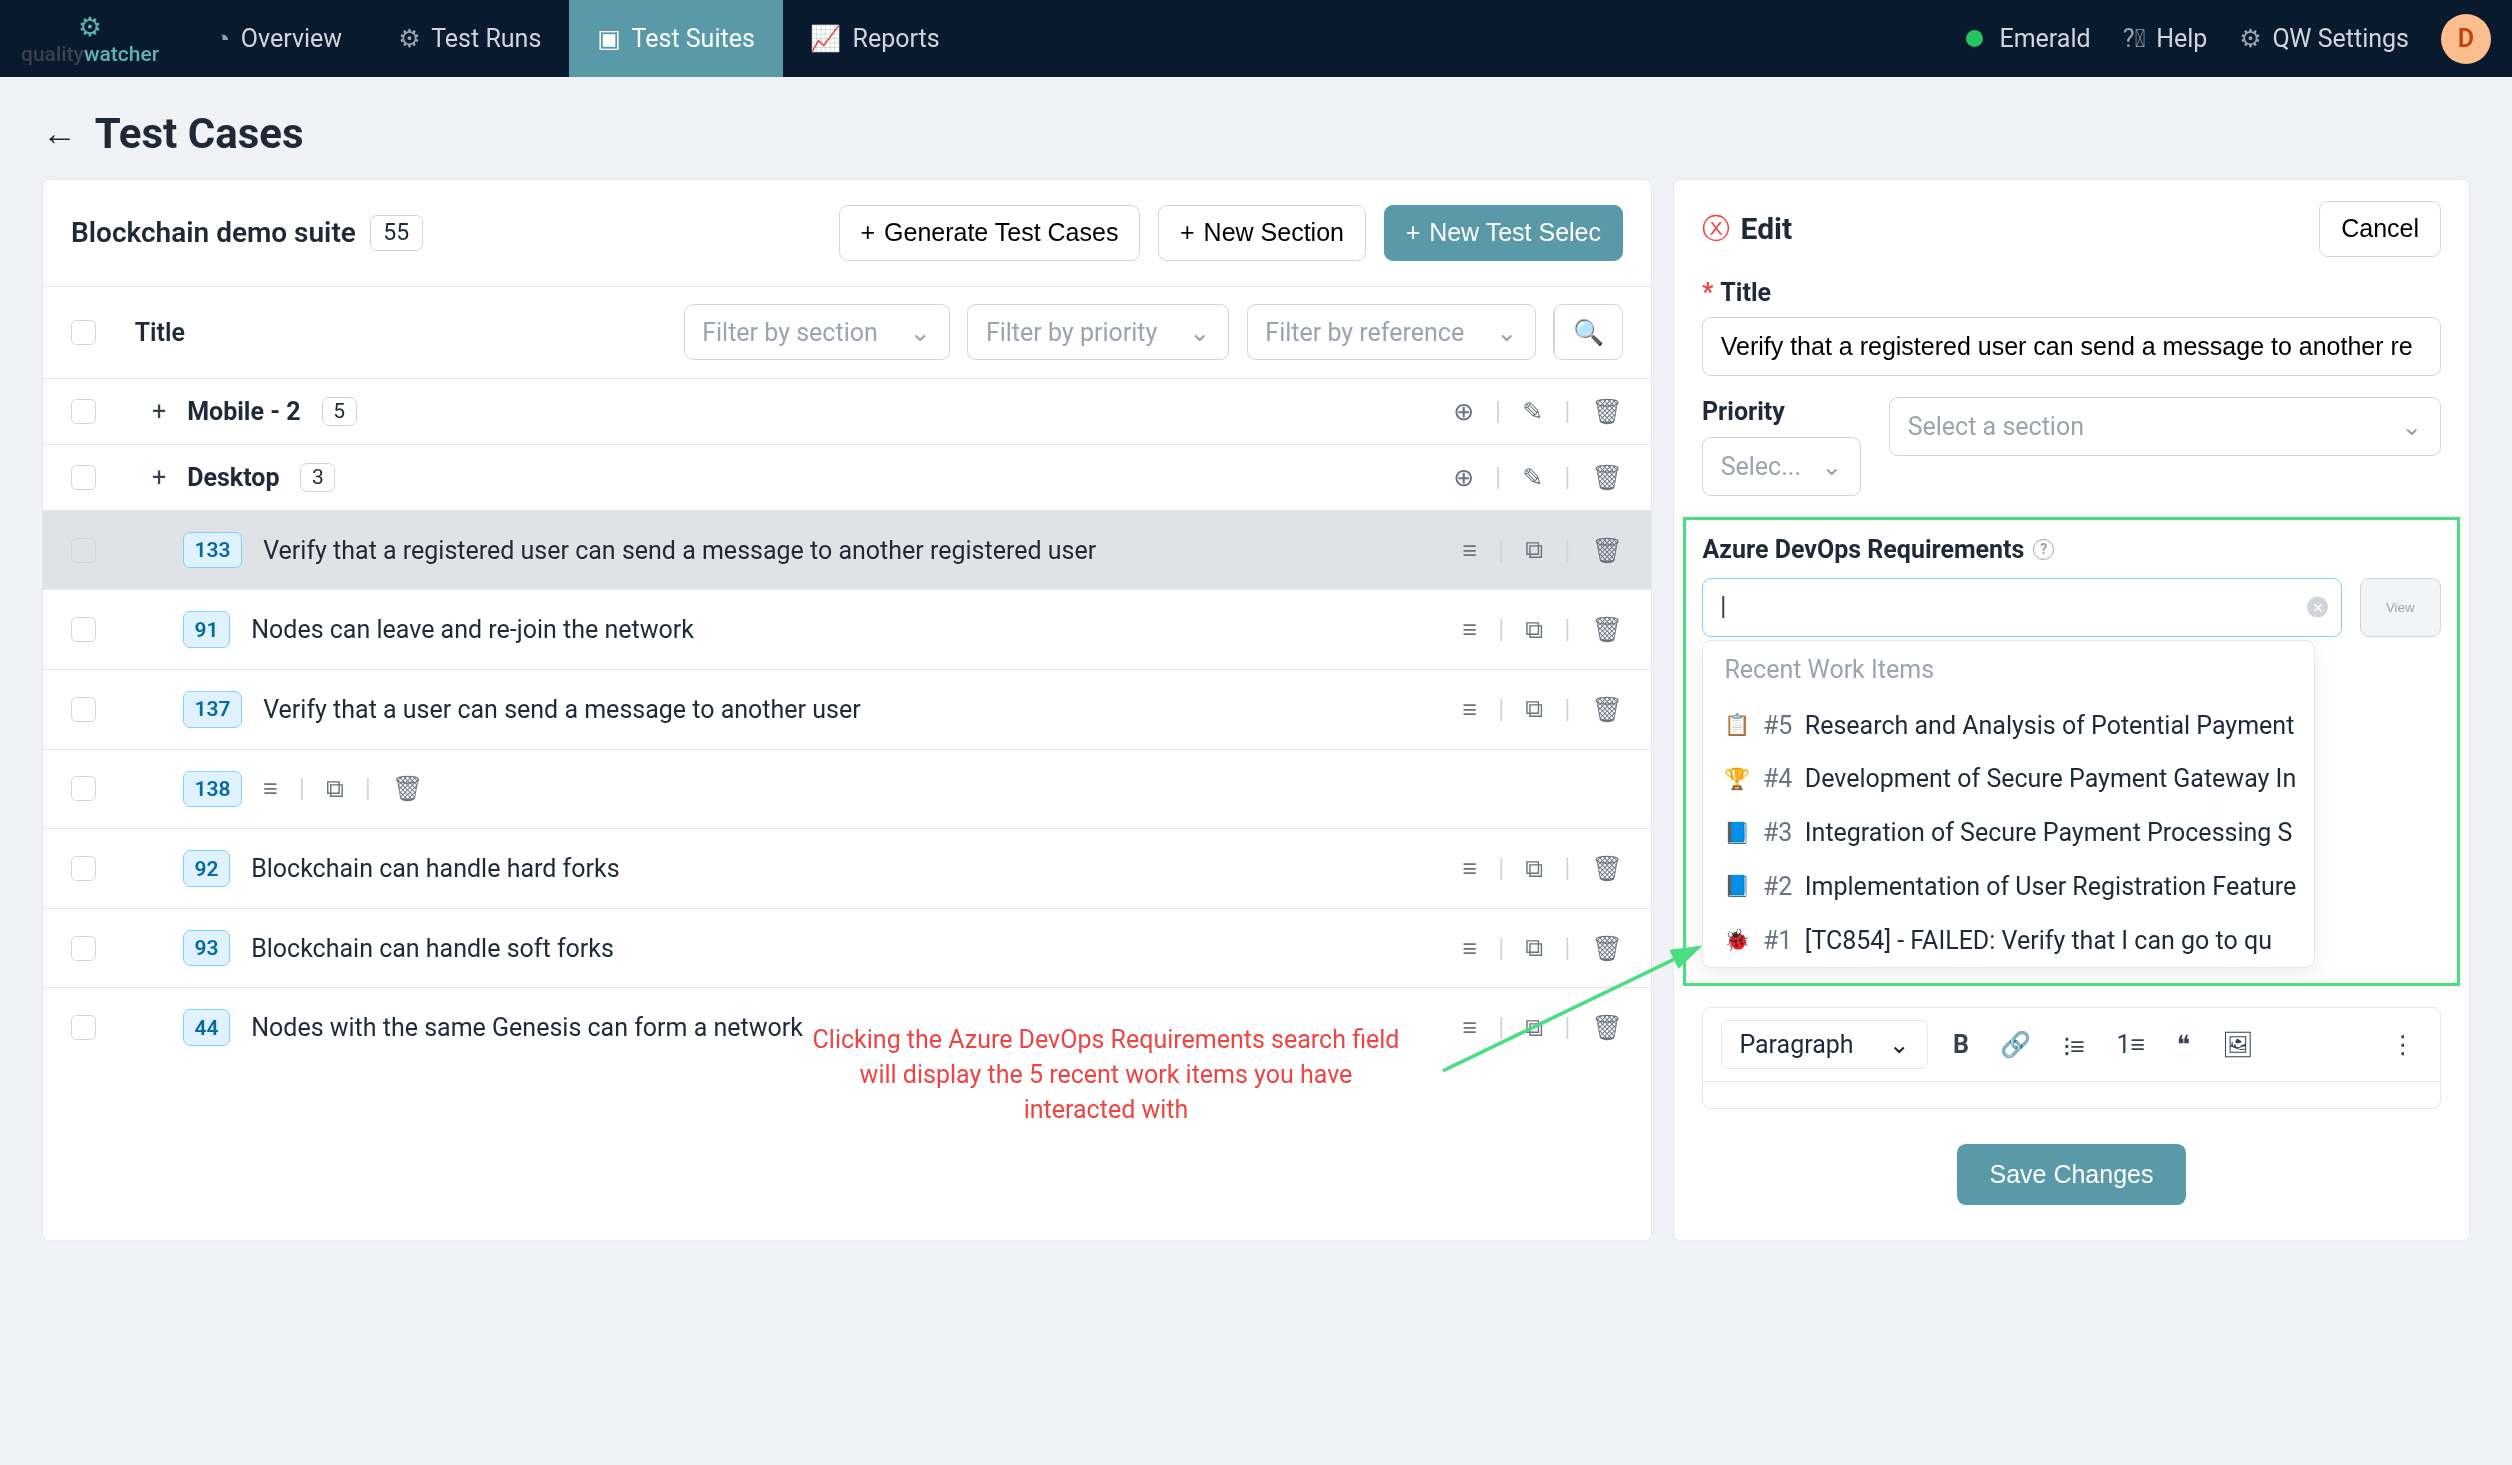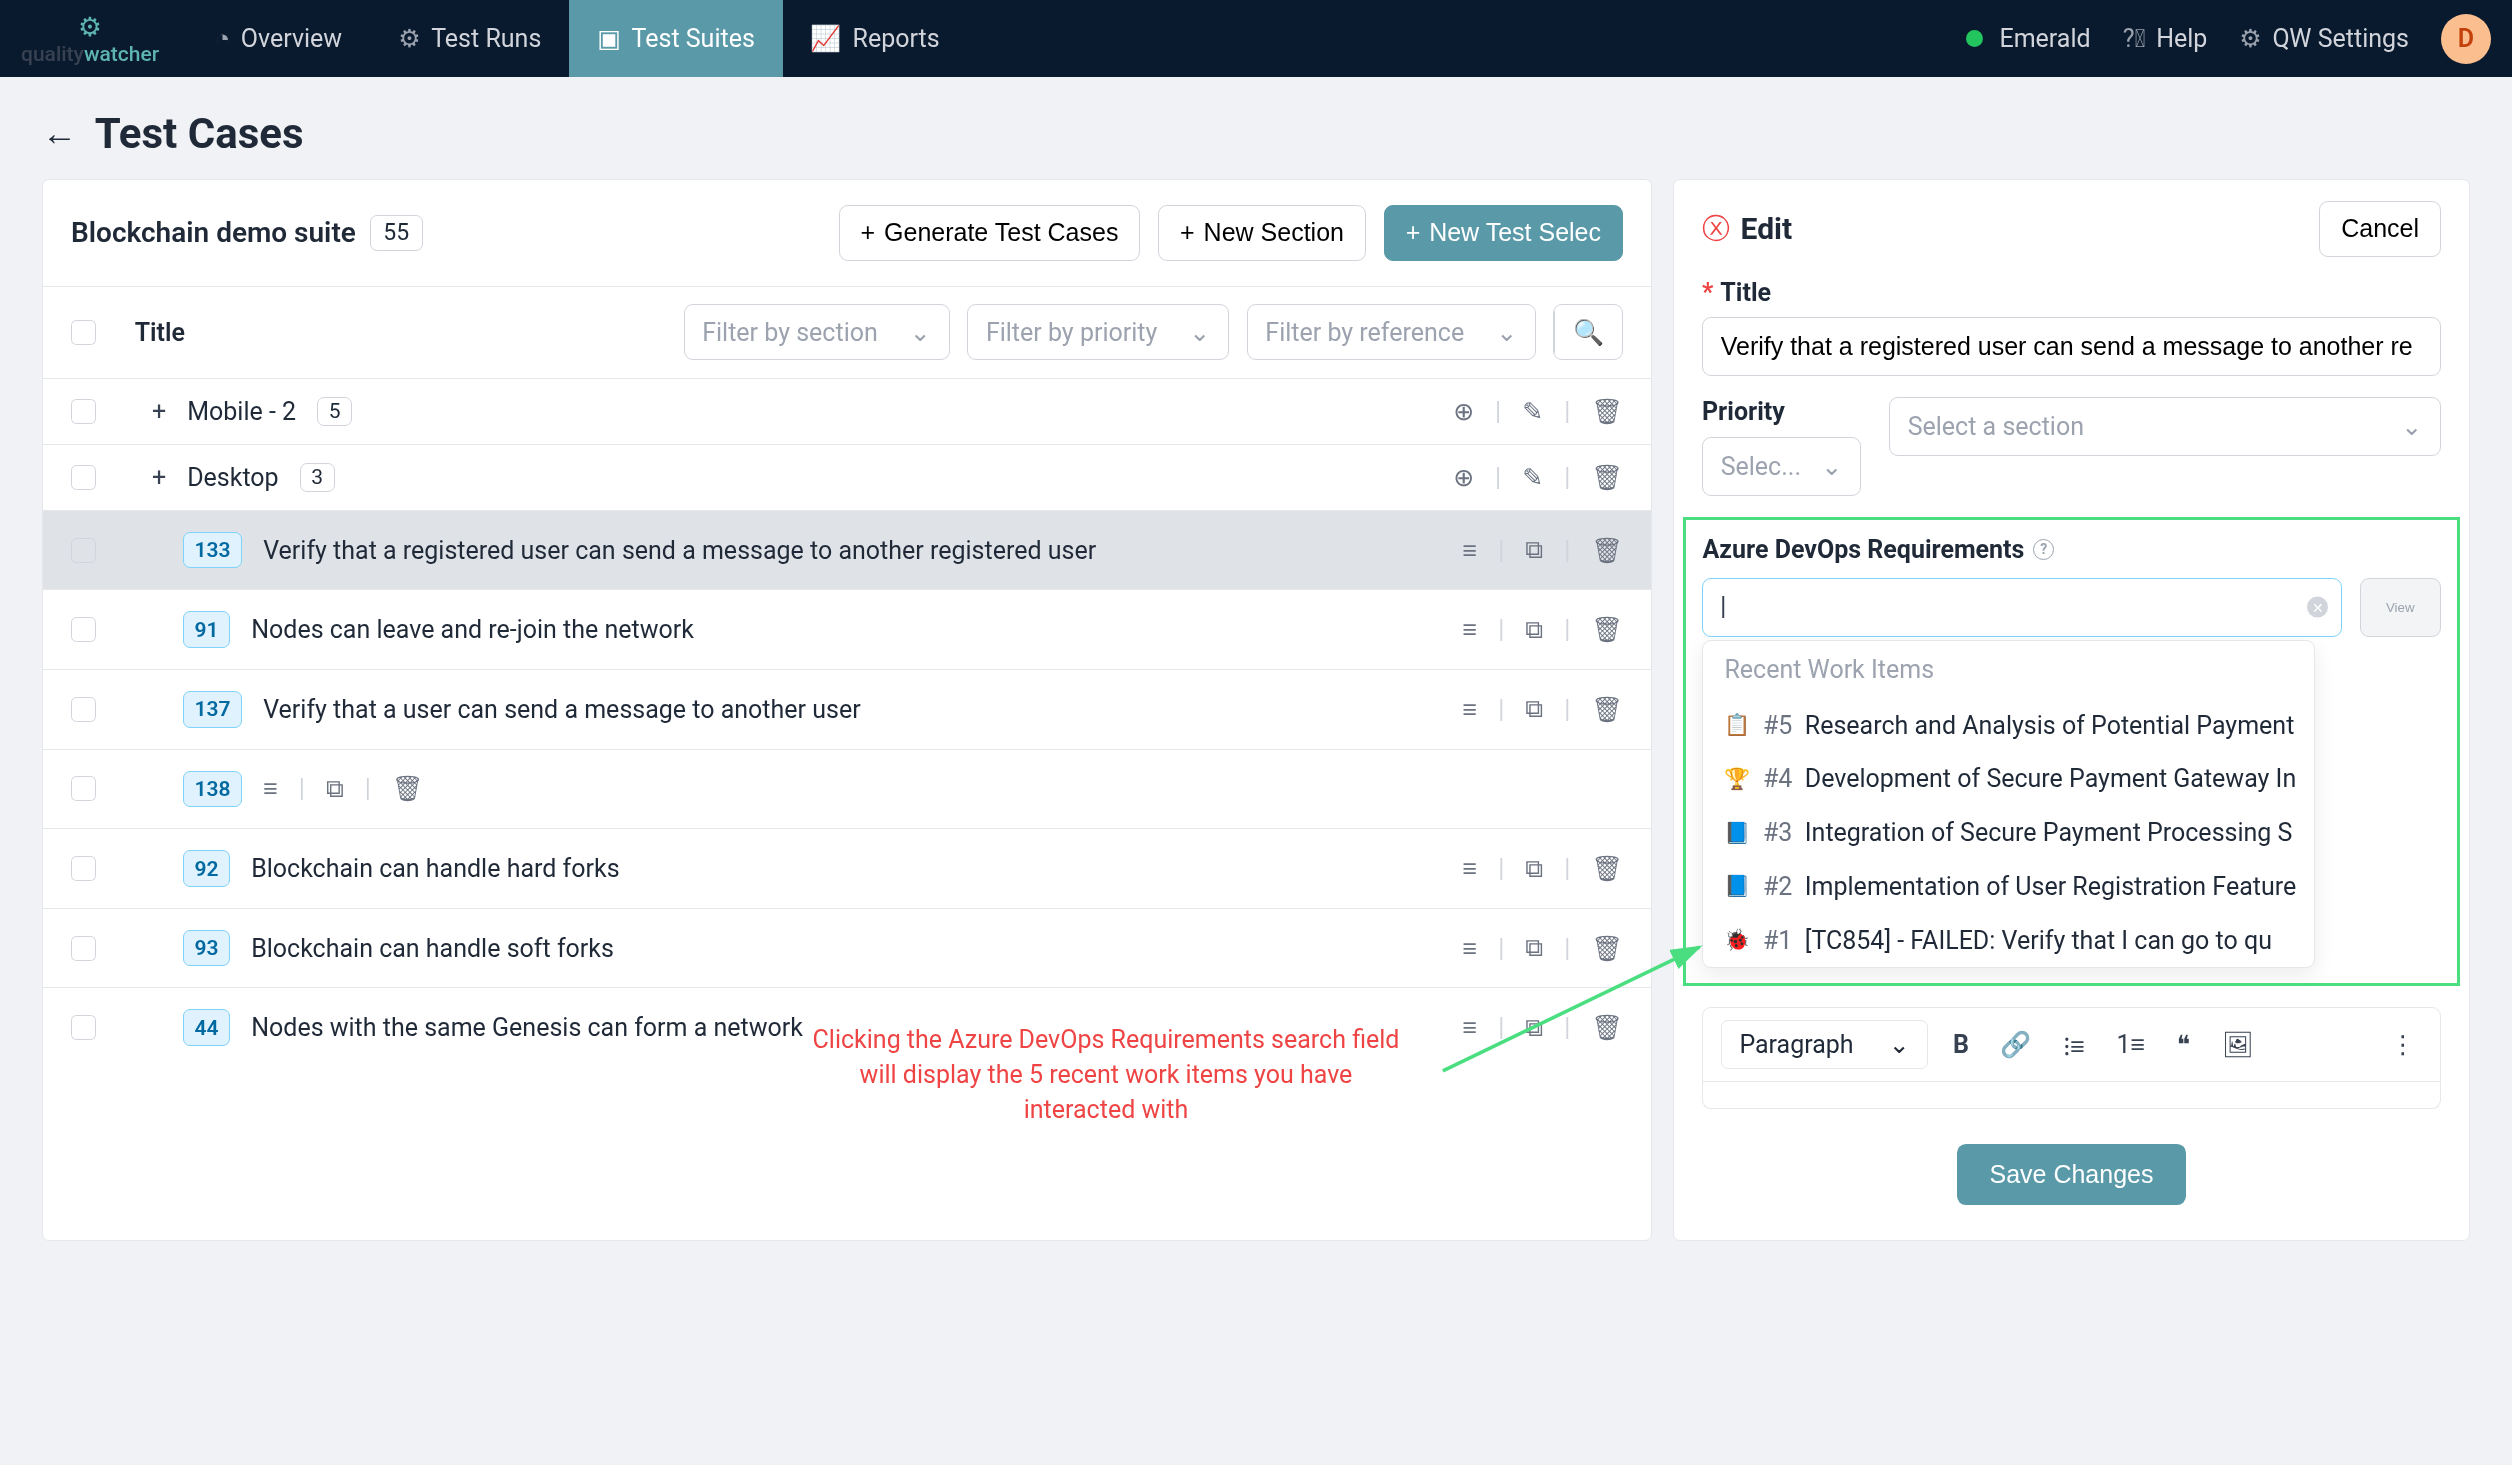--- a/index.html
+++ b/index.html
@@ -47,21 +47,21 @@
 .title-label { font-weight: 600; margin-right: auto; margin-left: 21px; }
 .filter-select { border: 0.9px solid #d1d5db; border-radius: 8.9px; padding: 12.4px 17.7px; color: #9ca3af; display: flex; align-items: center; gap: 32px; min-width: 266px; }
 .search-wrap { display: flex; align-items: center; border: 0.9px solid #d1d5db; border-radius: 8.9px; overflow: hidden; }
 .search-input { border: none; padding: 12.4px 17.7px; font-size: 25px; width: 336px; outline: none; }
 .search-input::placeholder { color: #9ca3af; }
 .search-btn { padding: 12.4px 17.7px; border-left: 0.9px solid #d1d5db; color: #6b7280; }
 
 
 .section-row { display: flex; align-items: center; padding: 17.7px 28px; border-top: 0.9px solid #e5e7eb; gap: 21px; }
 .expand-icon { font-size: 25px; color: #374151; margin-left: 35px; }
-.section-name { font-weight: 400; }
+.section-name { font-weight: 700; }
 .row-actions { margin-left: auto; display: flex; align-items: center; gap: 21px; color: #6b7280; }
 .row-actions .divider { color: #d1d5db; }
 
 
 .case-row { display: flex; align-items: center; padding: 21px 28px; border-top: 0.9px solid #e5e7eb; gap: 21px; }
 .case-row.selected { background: #dfe3e8; }
 .case-id { border: 1.8px solid #7dd3fc; background: #e0f2fe; color: #0369a1; border-radius: 7px; padding: 5.3px 10.6px; font-weight: 600; margin-left: 66px; font-size: 21px; }
 .case-title { flex: 1; }
 .case-actions { display: flex; align-items: center; gap: 21px; color: #6b7280; }
 

